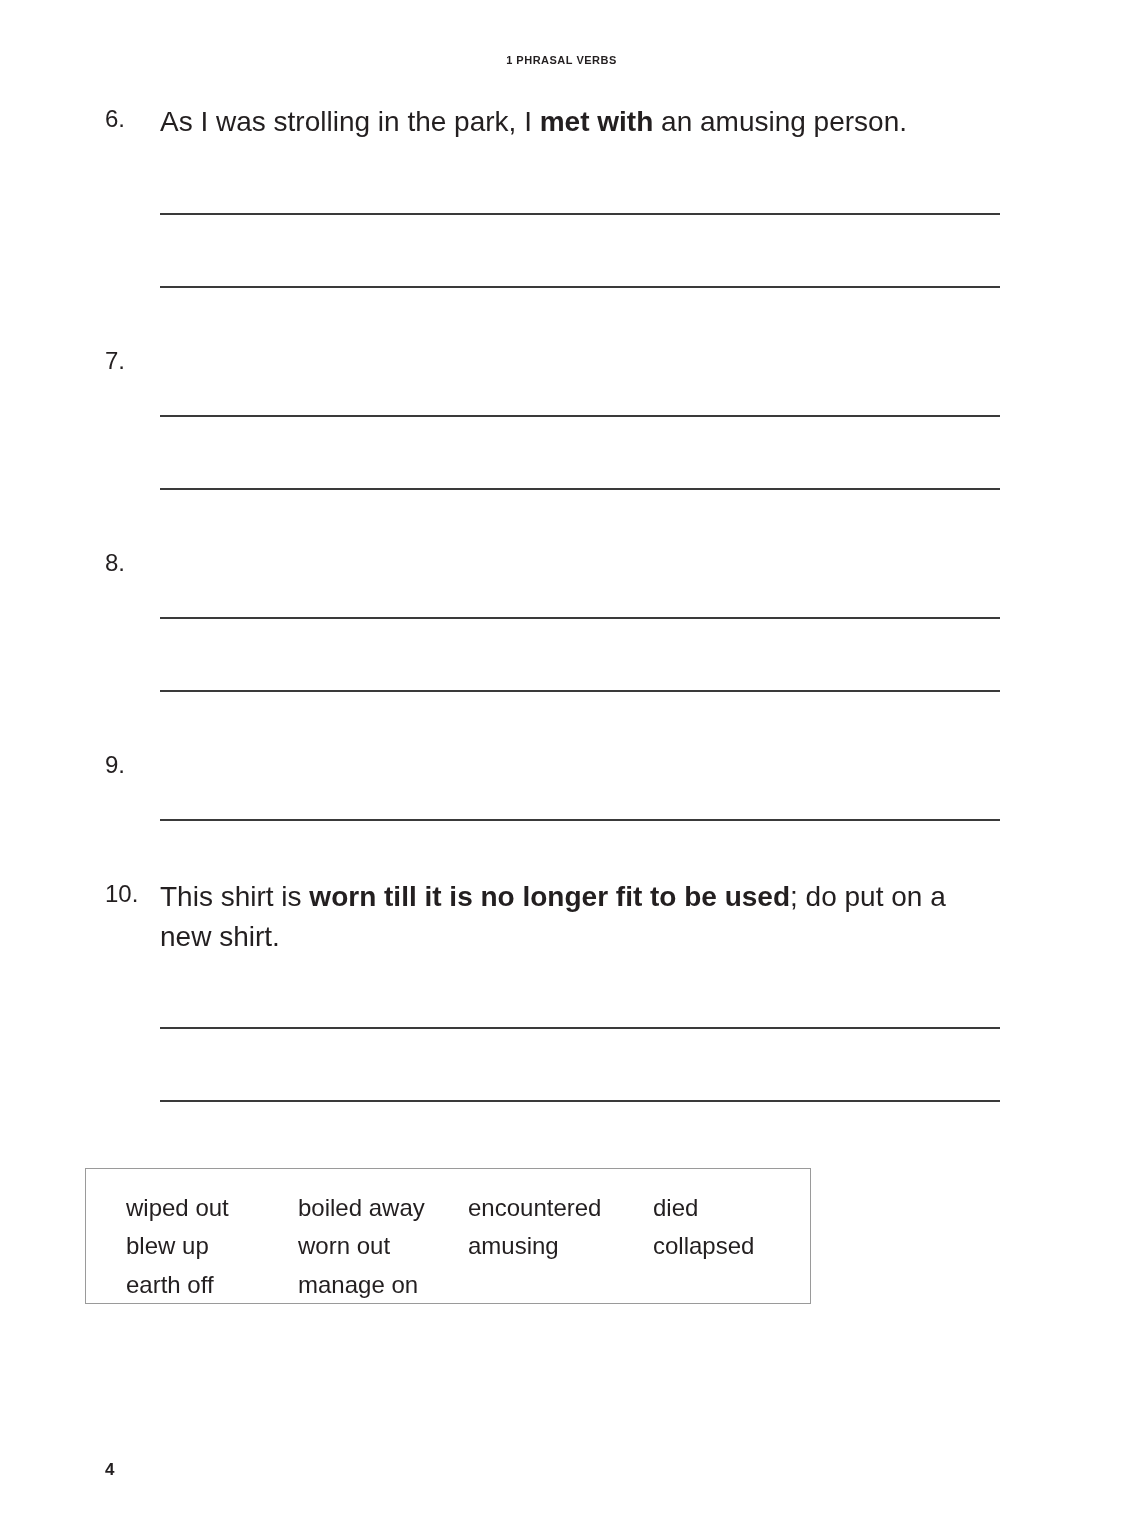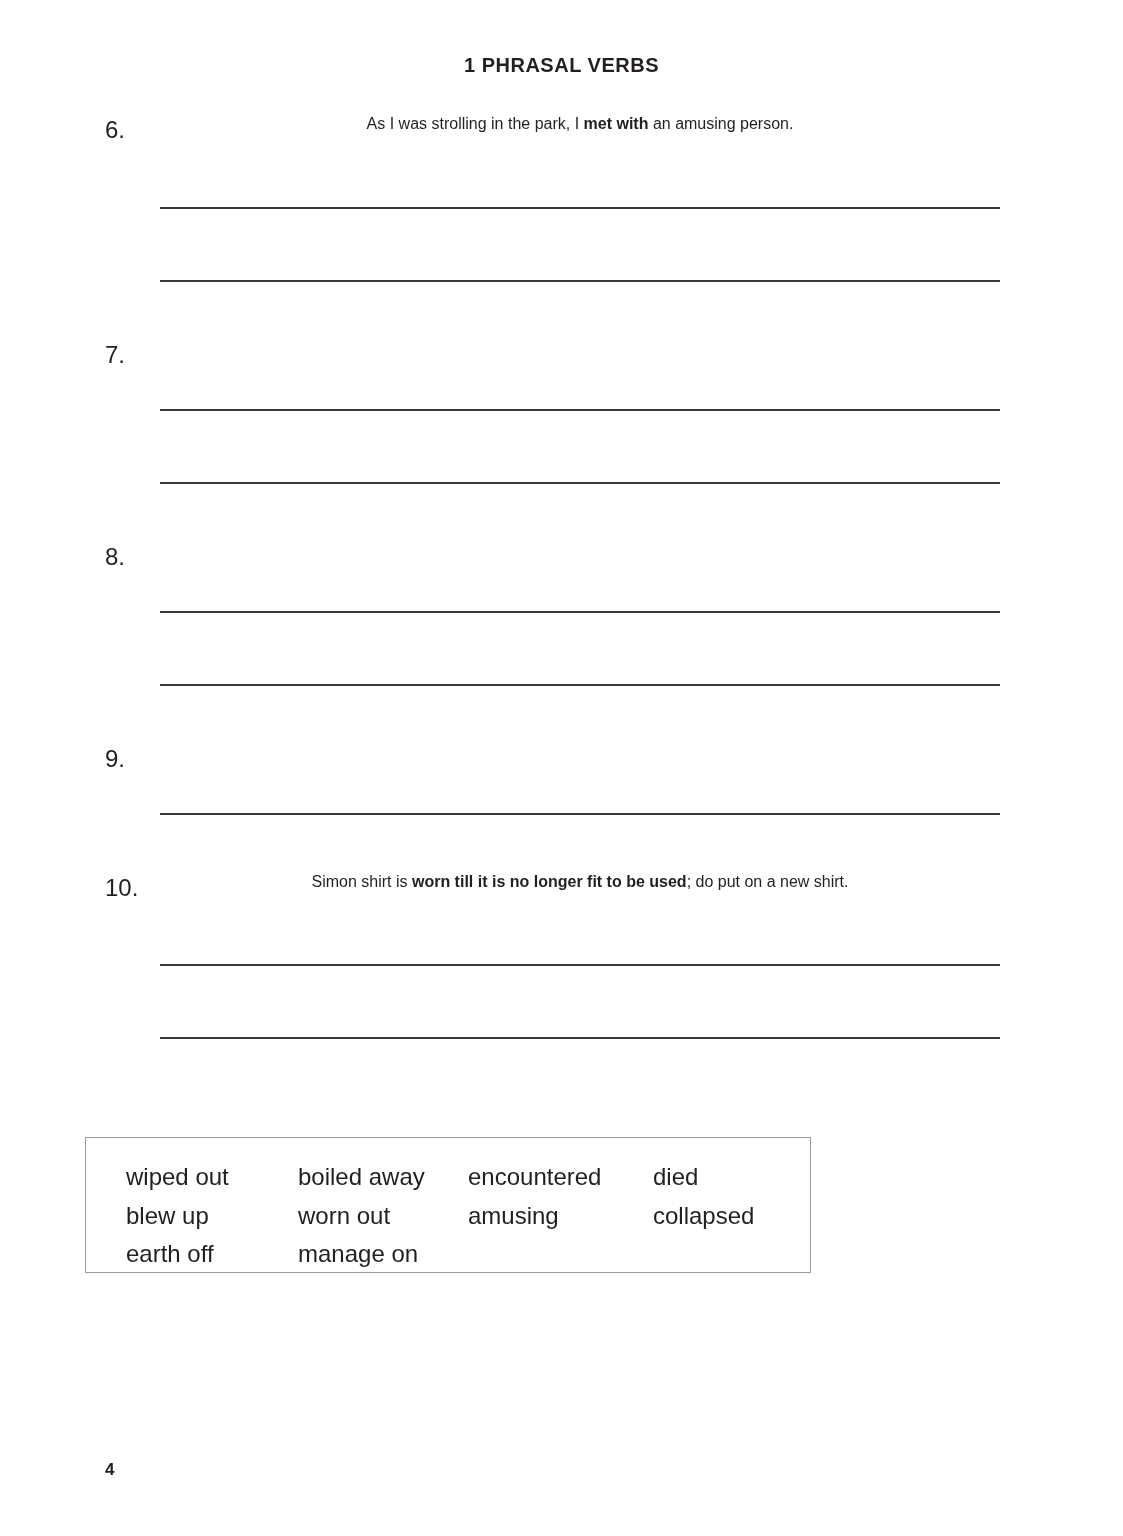--- a/index.html
+++ b/index.html
@@ -14,43 +14,42 @@
     height: 1536px;
     margin: 0 auto;
     background: #ffffff;
     overflow: hidden;
   }
   .header {
     padding-top: 54px;
     text-align: center;
   }
   .header-title {
-    font-size: 20px;
+    font-size: 11px;
     font-weight: bold;
     letter-spacing: 0.5px;
   }
   .content {
     padding: 36px 123px 0 105px;
   }
   .question {
     display: flex;
     margin-bottom: 56px;
   }
-  .question:last-child { margin-bottom: 98px; }
+  .question:last-child { margin-bottom: 66px; }
   .q-num {
     width: 55px;
     flex-shrink: 0;
     font-size: 24px;
     line-height: 1.42;
   }
   .q-body { flex: 1; }
   .q-text {
-    font-size: 16px;
+    font-size: 28px;
     line-height: 1.42;
-    text-align: center;
   }
   .q-text b { font-weight: bold; }
   .blank-line {
     height: 73px;
     border-bottom: 2px solid #3a3a3a;
   }
   .word-bank {
     margin-left: 85px;
     width: 726px;
     border: 1px solid #9a9a9a;
@@ -117,21 +116,21 @@
         <div class="q-num">9.</div>
         <div class="q-body">
           <div class="blanks">
             <div class="blank-line"></div>
           </div>
         </div>
       </div>
       <div class="question">
         <div class="q-num">10.</div>
         <div class="q-body">
-          <div class="q-text"><span>Simon shirt is </span><b>worn till it is no longer fit to be used</b><span>; do put on a new shirt.</span></div>
+          <div class="q-text"><span>This shirt is </span><b>worn till it is no longer fit to be used</b><span>; do put on a new shirt.</span></div>
           <div class="blanks">
             <div class="blank-line"></div>
             <div class="blank-line"></div>
           </div>
         </div>
       </div>
     </div>
 
   <div class="word-bank">
     <div class="wb-grid">

